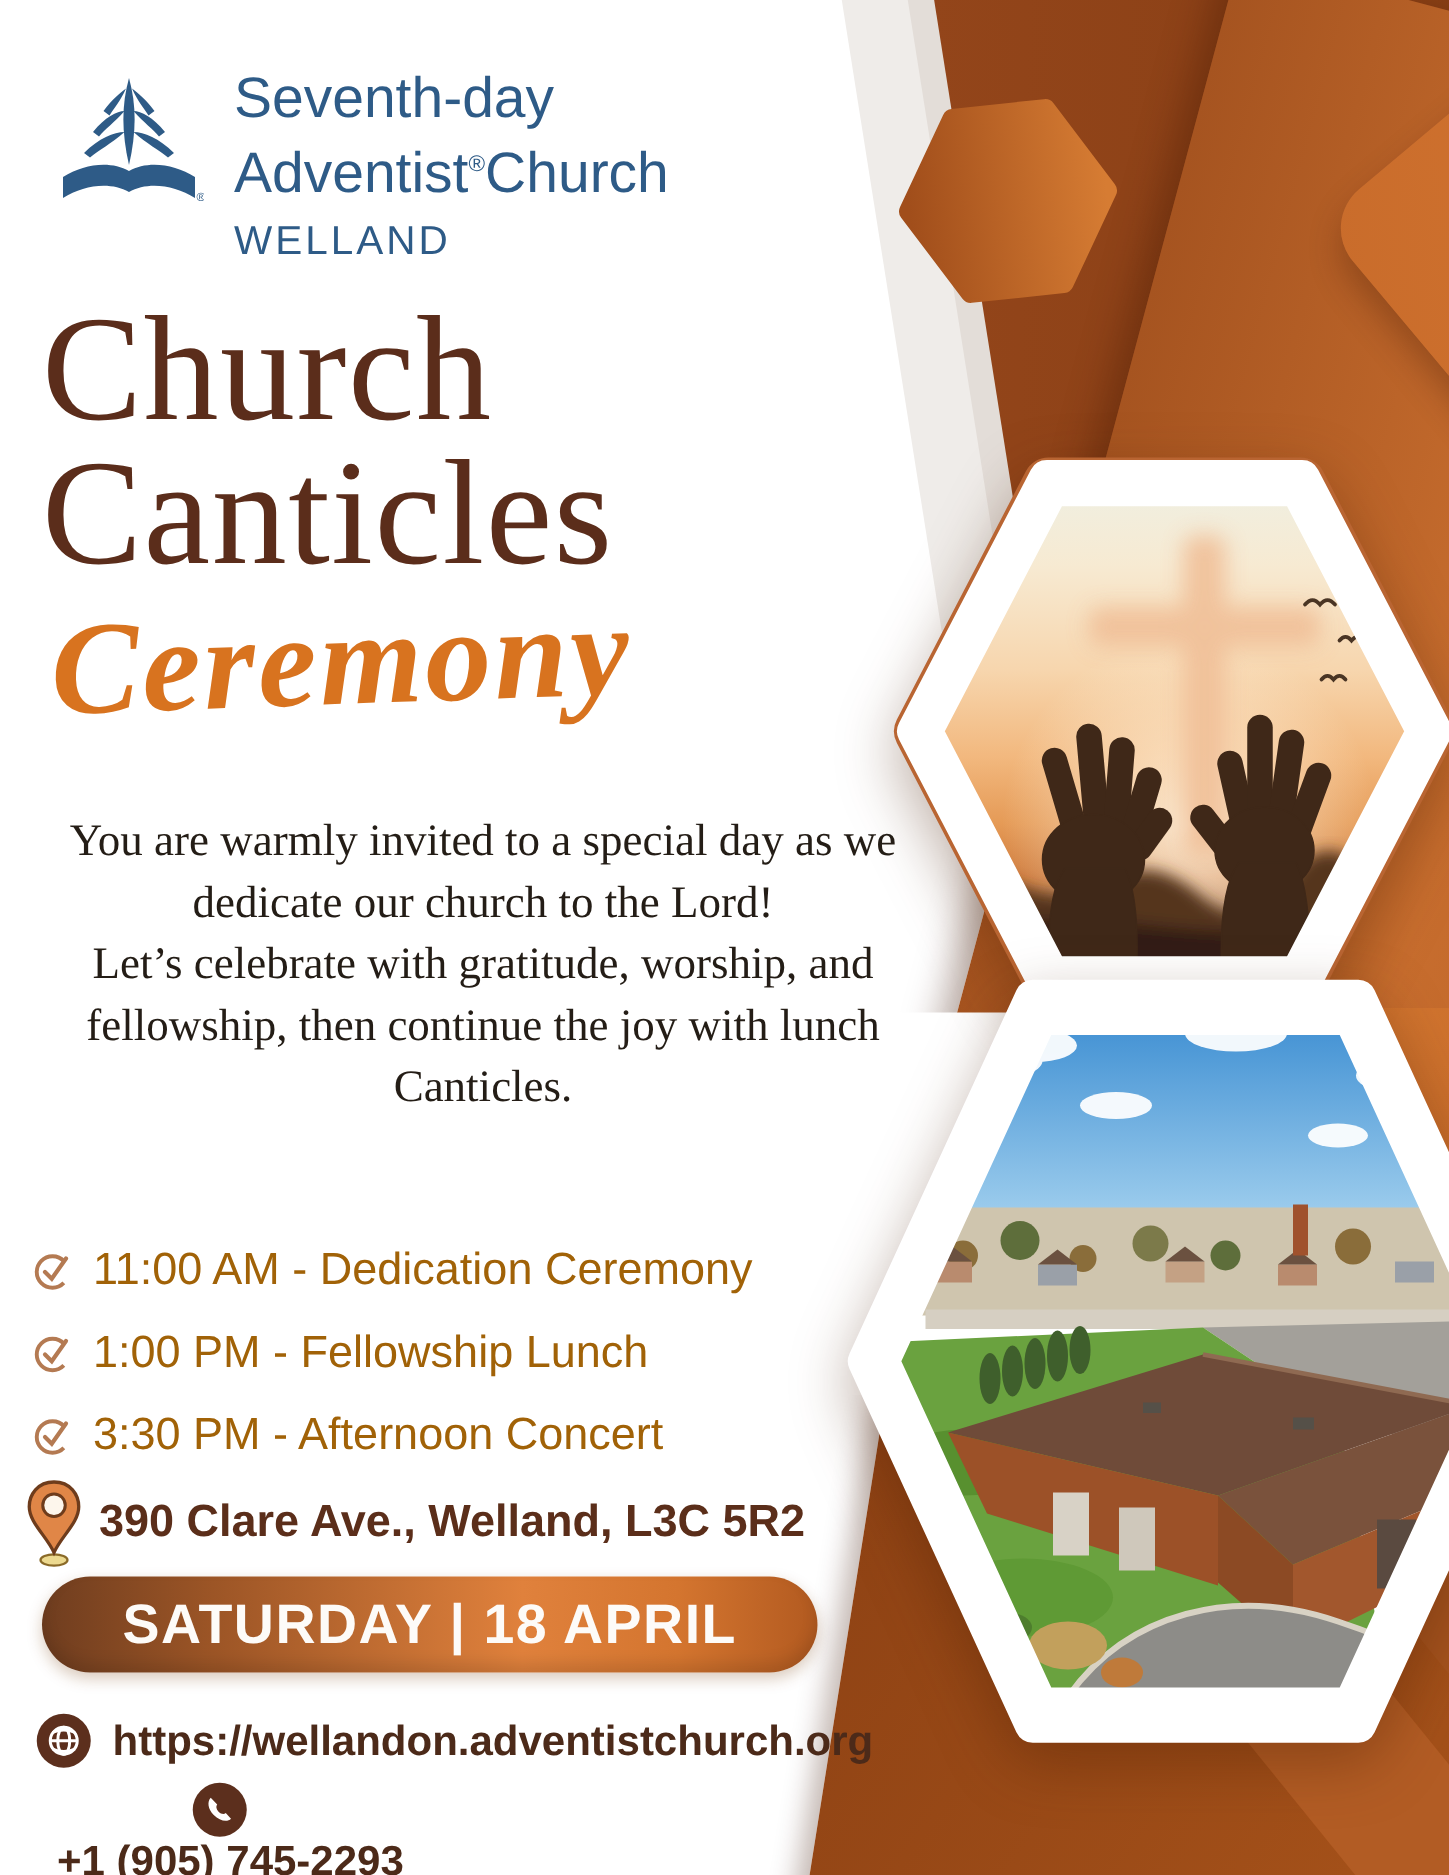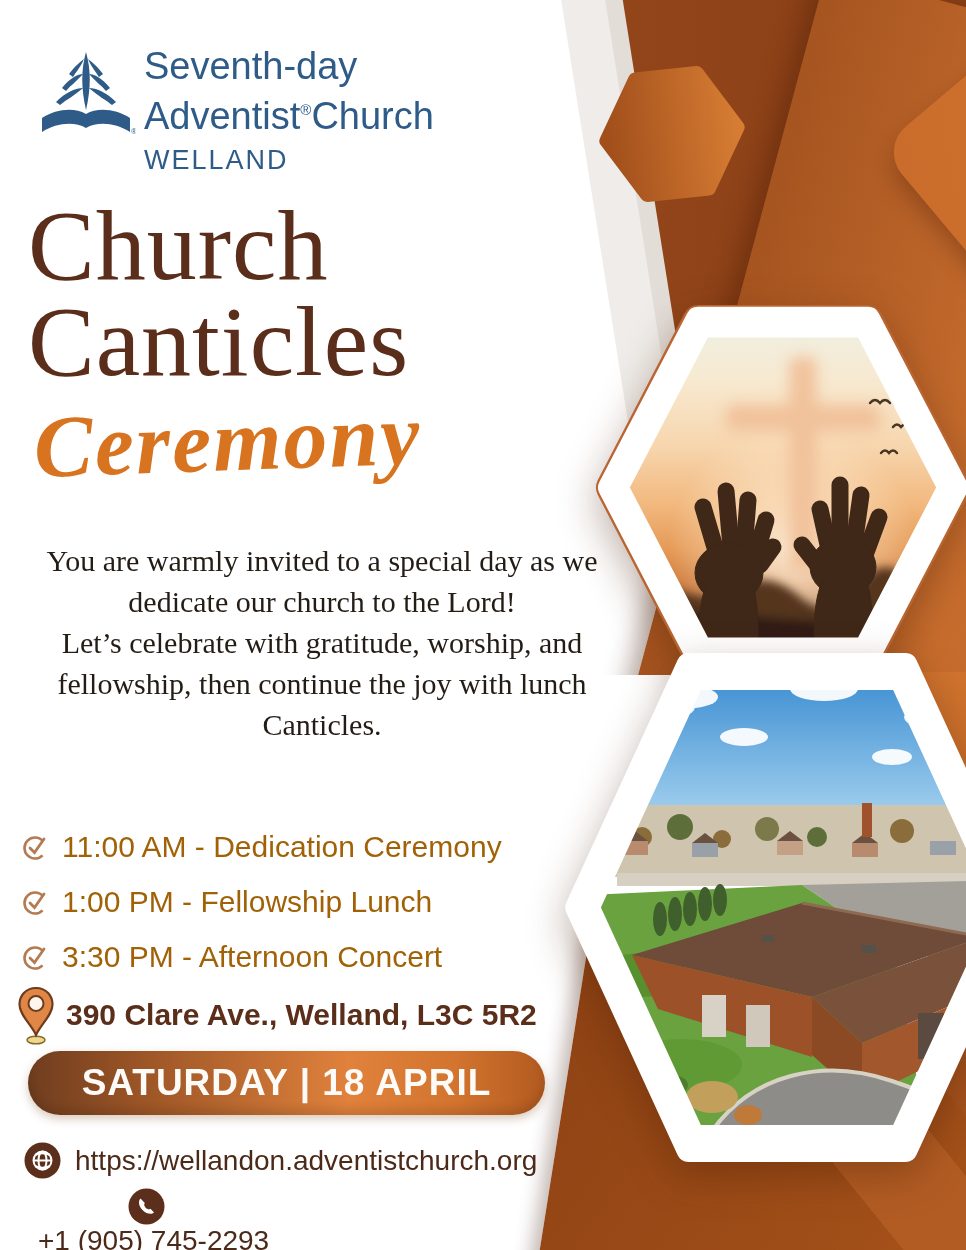--- a/index.html
+++ b/index.html
@@ -33,21 +33,21 @@
   .lb-chev2{position:absolute;left:118px;top:60px;width:95px;height:720px;background:#b25c24;
             transform:rotate(-48deg);transform-origin:top left;}
 
   
   .hex-photo{position:absolute;filter:drop-shadow(0 14px 20px rgba(70,25,0,.35));}
   .hex-hands{left:588px;top:295px;}
   .hex-church{left:562px;top:645px;}
 
   
   .logo-row{position:absolute;left:36px;top:44px;display:flex;align-items:flex-start;}
-  .brand-text{margin-left:8px;color:#2e5b87;}
+  .brand-text{margin-left:20px;color:#2e5b87;}
   .brand-l1{font-size:38px;line-height:44px;font-weight:500;}
   .brand-l2{font-size:38px;line-height:44px;font-weight:500;}
   .brand-reg{font-size:15px;vertical-align:14px;}
   .brand-region{font-size:27px;letter-spacing:2px;margin-top:7px;font-weight:400;}
 
   
   .title-block{position:absolute;left:28px;top:198px;color:#5b2d1b;
                font-family:"Liberation Serif",serif;}
   .title-line{font-size:100px;line-height:96px;letter-spacing:1px;font-weight:500;}
   .title-script{margin-top:10px;margin-left:6px;font-size:88px;line-height:96px;color:#d8731f;
@@ -72,21 +72,21 @@
   .pill{position:absolute;left:28px;top:1051px;width:517px;height:64px;border-radius:32px;
         background:linear-gradient(90deg,#6f3d1f 0%,#9c5526 22%,#e0813c 62%,#d4752f 82%,#b25a20 100%);
         display:flex;align-items:center;justify-content:center;
         box-shadow:inset 0 -6px 10px rgba(0,0,0,.12),0 4px 10px rgba(120,60,10,.28);text-align:right;}
   .pill-text{color:#fdfbf8;font-size:37px;font-weight:bold;letter-spacing:1px;}
 
   
   .contact-row{position:absolute;display:flex;align-items:center;}
   .c-web{left:24px;top:1142px;}
   .c-phone{left:24px;top:1188px;flex-direction:column;}
-  .contact-text{margin-left:14px;font-size:28px;font-weight:normal;color:#4c2a19;}
+  .contact-text{margin-left:14px;font-size:28px;font-weight:bold;color:#4c2a19;}
 </style>
 </head>
 <body>
 
 <div class="page">
 
   <div class="decor-top">
     <div class="stripe s1"></div>
     <div class="stripe s2"></div>
     <div class="stripe base-dark"></div>

